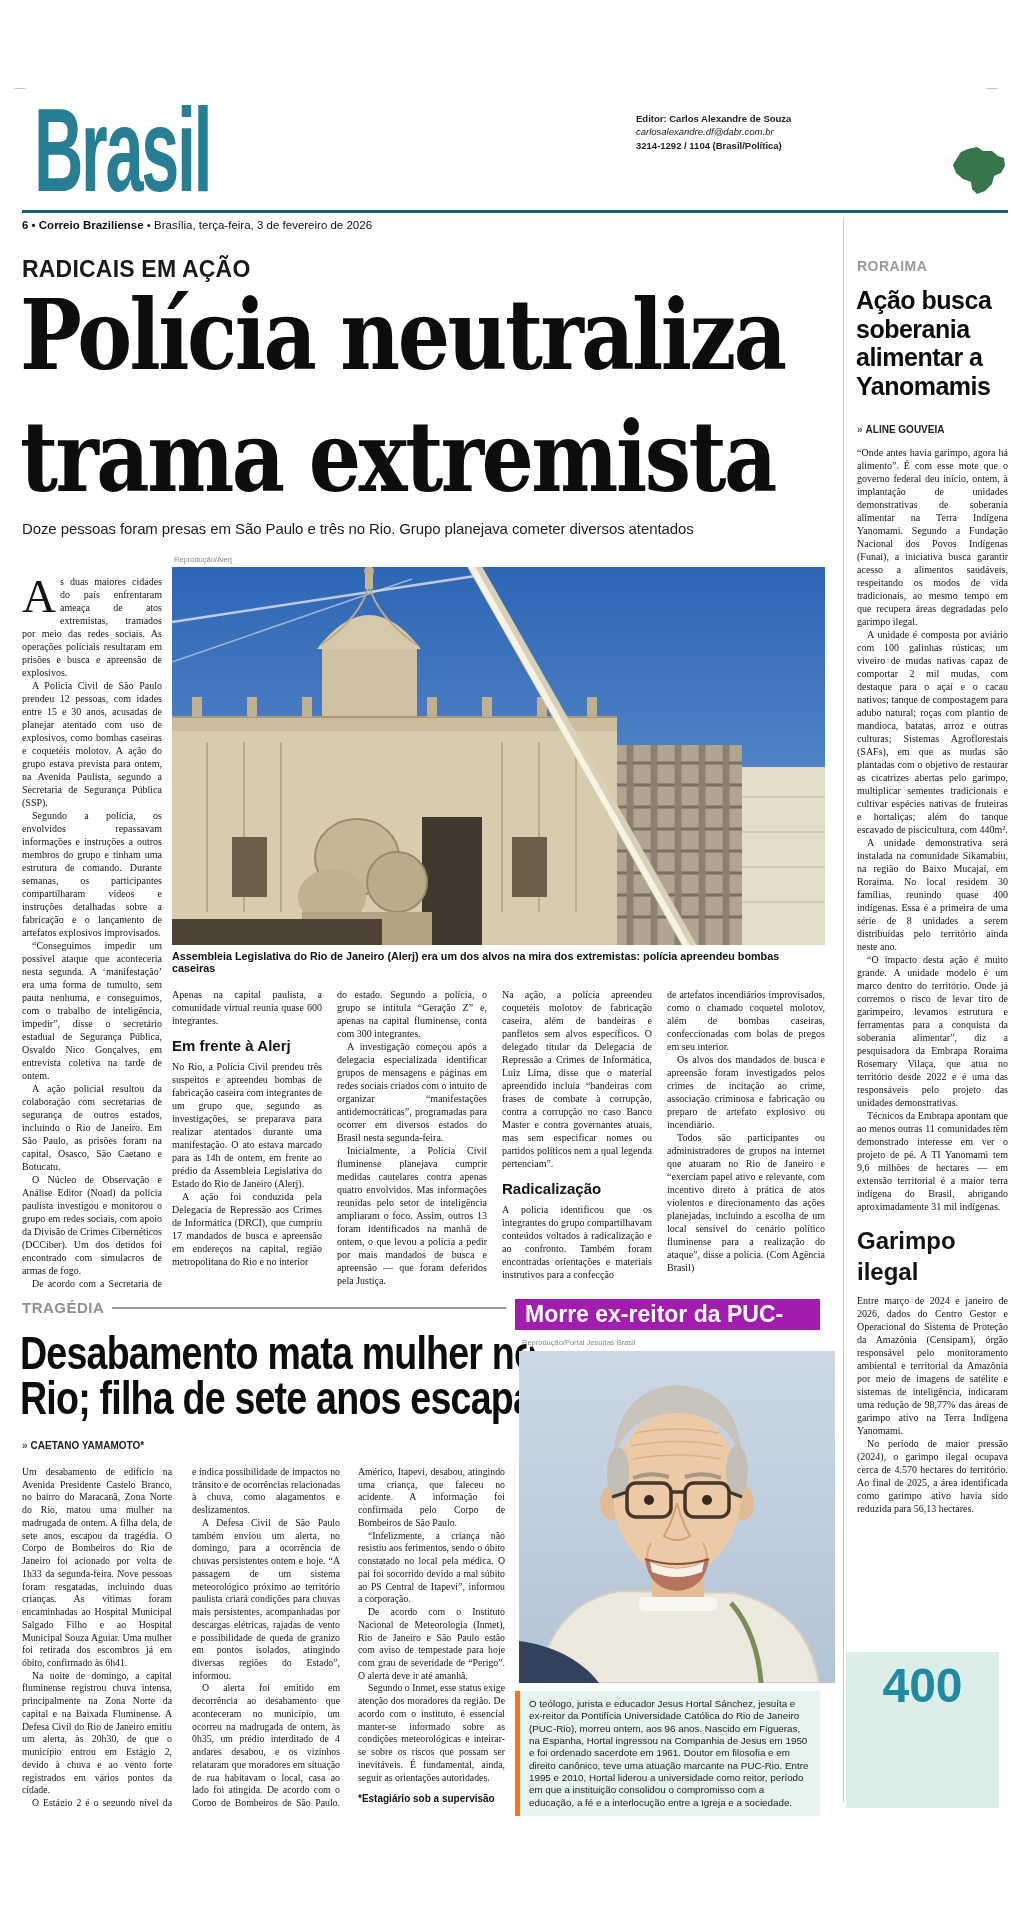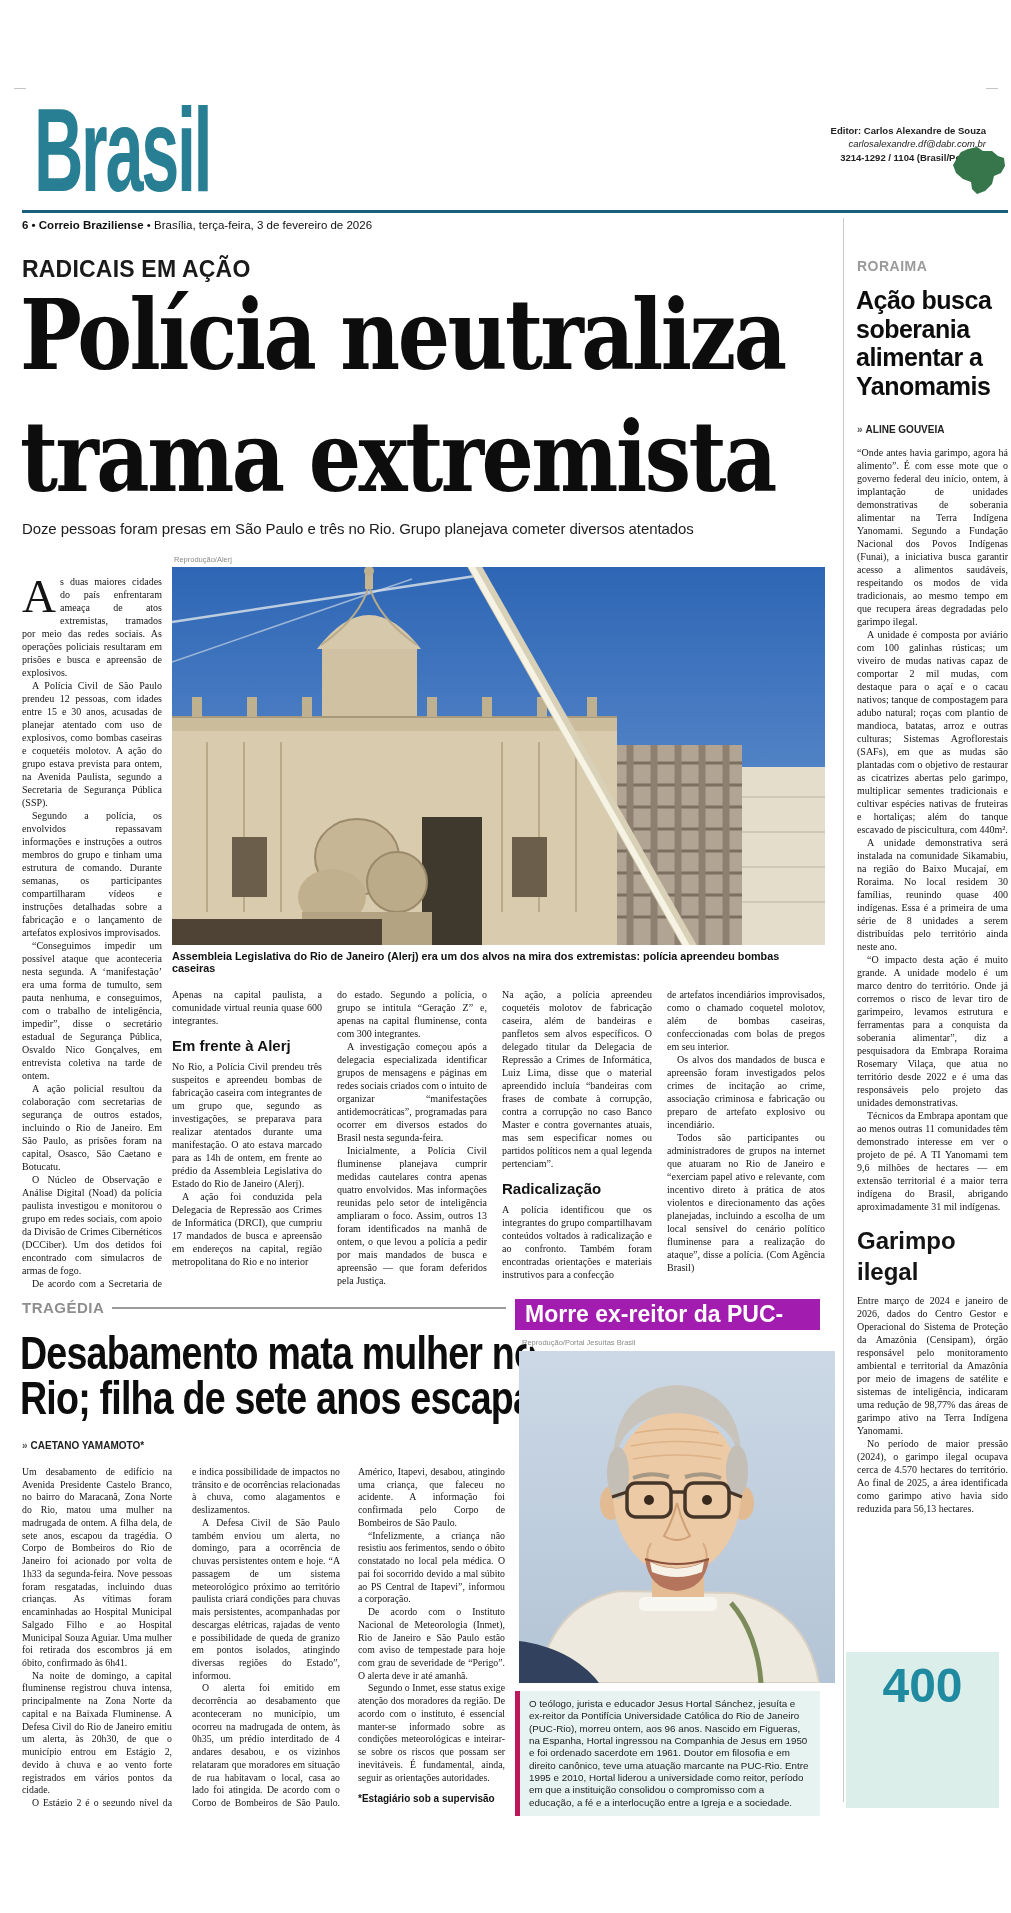--- a/index.html
+++ b/index.html
@@ -5,21 +5,21 @@
   html,body{margin:0;padding:0;}
   body{width:1011px;height:1913px;position:relative;background:#fff;
        font-family:"Liberation Sans",sans-serif;color:#1a1a1a;overflow:hidden;}
   .abs{position:absolute;}
 
   
   .cropmark{position:absolute;height:1px;width:12px;background:#c4c4c4;}
   #brasil-title{left:34px;top:96px;font-size:118px;font-weight:bold;color:#287e92;
     letter-spacing:-4px;line-height:.92;transform:scaleX(.58);transform-origin:left top;white-space:nowrap;}
   #header-rule{left:22px;top:210px;width:986px;height:3px;background:#1b607a;}
-  #editor-block{left:620px;top:112px;width:366px;text-align:right;font-size:9.5px;line-height:1.4;color:#222;margin-top:12px;}
+  #editor-block{left:636px;top:112px;width:366px;font-size:9.5px;line-height:1.4;color:#222;}
   #editor-block .b{font-weight:bold;}
   #editor-block .i{font-style:italic;}
   #dateline{left:22px;top:219px;font-size:11.5px;color:#111;}
   #dateline .b{font-weight:bold;}
 
   
   #lead-kicker{left:22px;top:256px;font-size:23px;font-weight:bold;letter-spacing:.2px;}
   #lead-headline{left:20px;top:274px;font-family:"DejaVu Serif",serif;font-weight:bold;
     font-size:98px;line-height:1.24;letter-spacing:-3px;transform:scaleX(.84);
     transform-origin:left top;white-space:nowrap;color:#0d0d0d;}
@@ -49,21 +49,21 @@
   .byline .mk{color:#555;margin-right:3px;}
   .tragedycol{font-size:9.8px;}
 
   
   #obit-box{left:515px;top:1299px;width:322px;height:508px;}
   #obit-bar{left:0;top:0;width:305px;height:31px;background:#a21caf;color:#fff;
     font-size:23px;font-weight:bold;line-height:31px;padding-left:10px;box-sizing:border-box;}
   #obit-credit{left:7px;top:39px;}
   #obit-photo{left:4px;top:52px;width:316px;height:332px;}
   #obit-caption{left:0;top:392px;width:305px;box-sizing:border-box;background:#e7f3f0;
-    border-left:5px solid #be185d;padding:7px 9px;font-size:9.8px;line-height:1.26;color:#222;}
+    border-left:5px solid #f97316;padding:7px 9px;font-size:9.8px;line-height:1.26;color:#222;}
 
   
   #sidebar-rule{left:843px;top:218px;width:1px;height:1584px;background:#c9c9c9;}
   #sidebar-kicker{left:857px;top:258px;font-size:14px;font-weight:bold;color:#9a9a9a;letter-spacing:.5px;}
   #sidebar-headline{left:856px;top:286px;width:155px;font-size:25px;font-weight:bold;
     line-height:1.14;letter-spacing:-.5px;color:#0d0d0d;}
   #sidebar-byline{left:857px;top:424px;}
   #sidebar-body{left:857px;top:446px;width:151px;height:1200px;}
   #sidebar-body .col-subhead{font-size:24px;margin:12px 0 7px;}
   #stat-box{left:846px;top:1652px;width:153px;height:156px;background:#dceeea;text-align:center;}
@@ -97,21 +97,21 @@
   <div>trama extremista</div>
 </div>
 <div class="abs" id="lead-deck">Doze pessoas foram presas em São Paulo e três no Rio. Grupo planejava cometer diversos atentados</div>
 
 <div class="bodycol" style="left:22px;top:575px;width:140px;height:712px;">
     <p class="bp fi"><span class="dropcap">A</span>s duas maiores cidades do país enfrentaram ameaça de atos extremistas, tramados por meio das redes sociais. As operações policiais resultaram em prisões e busca e apreensão de explosivos.</p>
     <p class="bp">A Polícia Civil de São Paulo prendeu 12 pessoas, com idades entre 15 e 30 anos, acusadas de planejar atentado com uso de explosivos, como bombas caseiras e coquetéis molotov. A ação do grupo estava prevista para ontem, na Avenida Paulista, segundo a Secretaria de Segurança Pública (SSP).</p>
     <p class="bp">Segundo a polícia, os envolvidos repassavam informações e instruções a outros membros do grupo e tinham uma estrutura de comando. Durante semanas, os participantes compartilharam vídeos e instruções detalhadas sobre a fabricação e o lançamento de artefatos explosivos improvisados.</p>
     <p class="bp">“Conseguimos impedir um possível ataque que aconteceria nesta segunda. A ‘manifestação’ era uma forma de tumulto, sem pauta nenhuma, e conseguimos, com o trabalho de inteligência, impedir”, disse o secretário estadual de Segurança Pública, Osvaldo Nico Gonçalves, em entrevista coletiva na tarde de ontem.</p>
     <p class="bp">A ação policial resultou da colaboração com secretarias de segurança de outros estados, incluindo o Rio de Janeiro. Em São Paulo, as prisões foram na capital, Osasco, São Caetano e Botucatu.</p>
-    <p class="bp">O Núcleo de Observação e Análise Digital (Noad) da polícia paulista investigou e monitorou o grupo em redes sociais, com apoio da Divisão de Crimes Cibernéticos (DCCiber). Um dos detidos foi encontrado com simulacros de armas de fogo.</p>
+    <p class="bp">O Núcleo de Observação e Análise Editor (Noad) da polícia paulista investigou e monitorou o grupo em redes sociais, com apoio da Divisão de Crimes Cibernéticos (DCCiber). Um dos detidos foi encontrado com simulacros de armas de fogo.</p>
     <p class="bp">De acordo com a Secretaria de Segurança paulista, as investigações apontaram que o grupo monitorado integra uma rede de alcance nacional, com mais de 7 mil participantes, para discussão de ações violentas em diferentes regiões do país, concentrados nos estados de São Paulo e do Rio de Janeiro.</p>
   </div>
 
 <div class="photocredit" style="left:174px;top:555px;">Reprodução/Alerj</div>
 
 <svg class="abs" style="left:172px;top:567px;" width="653" height="378" viewBox="0 0 653 378">
   <defs>
     <linearGradient id="sky" x1="0" y1="0" x2="0" y2="1">
       <stop offset="0" stop-color="#2e66b5"></stop>
         <stop offset="1" stop-color="#6f9bd4"></stop>

